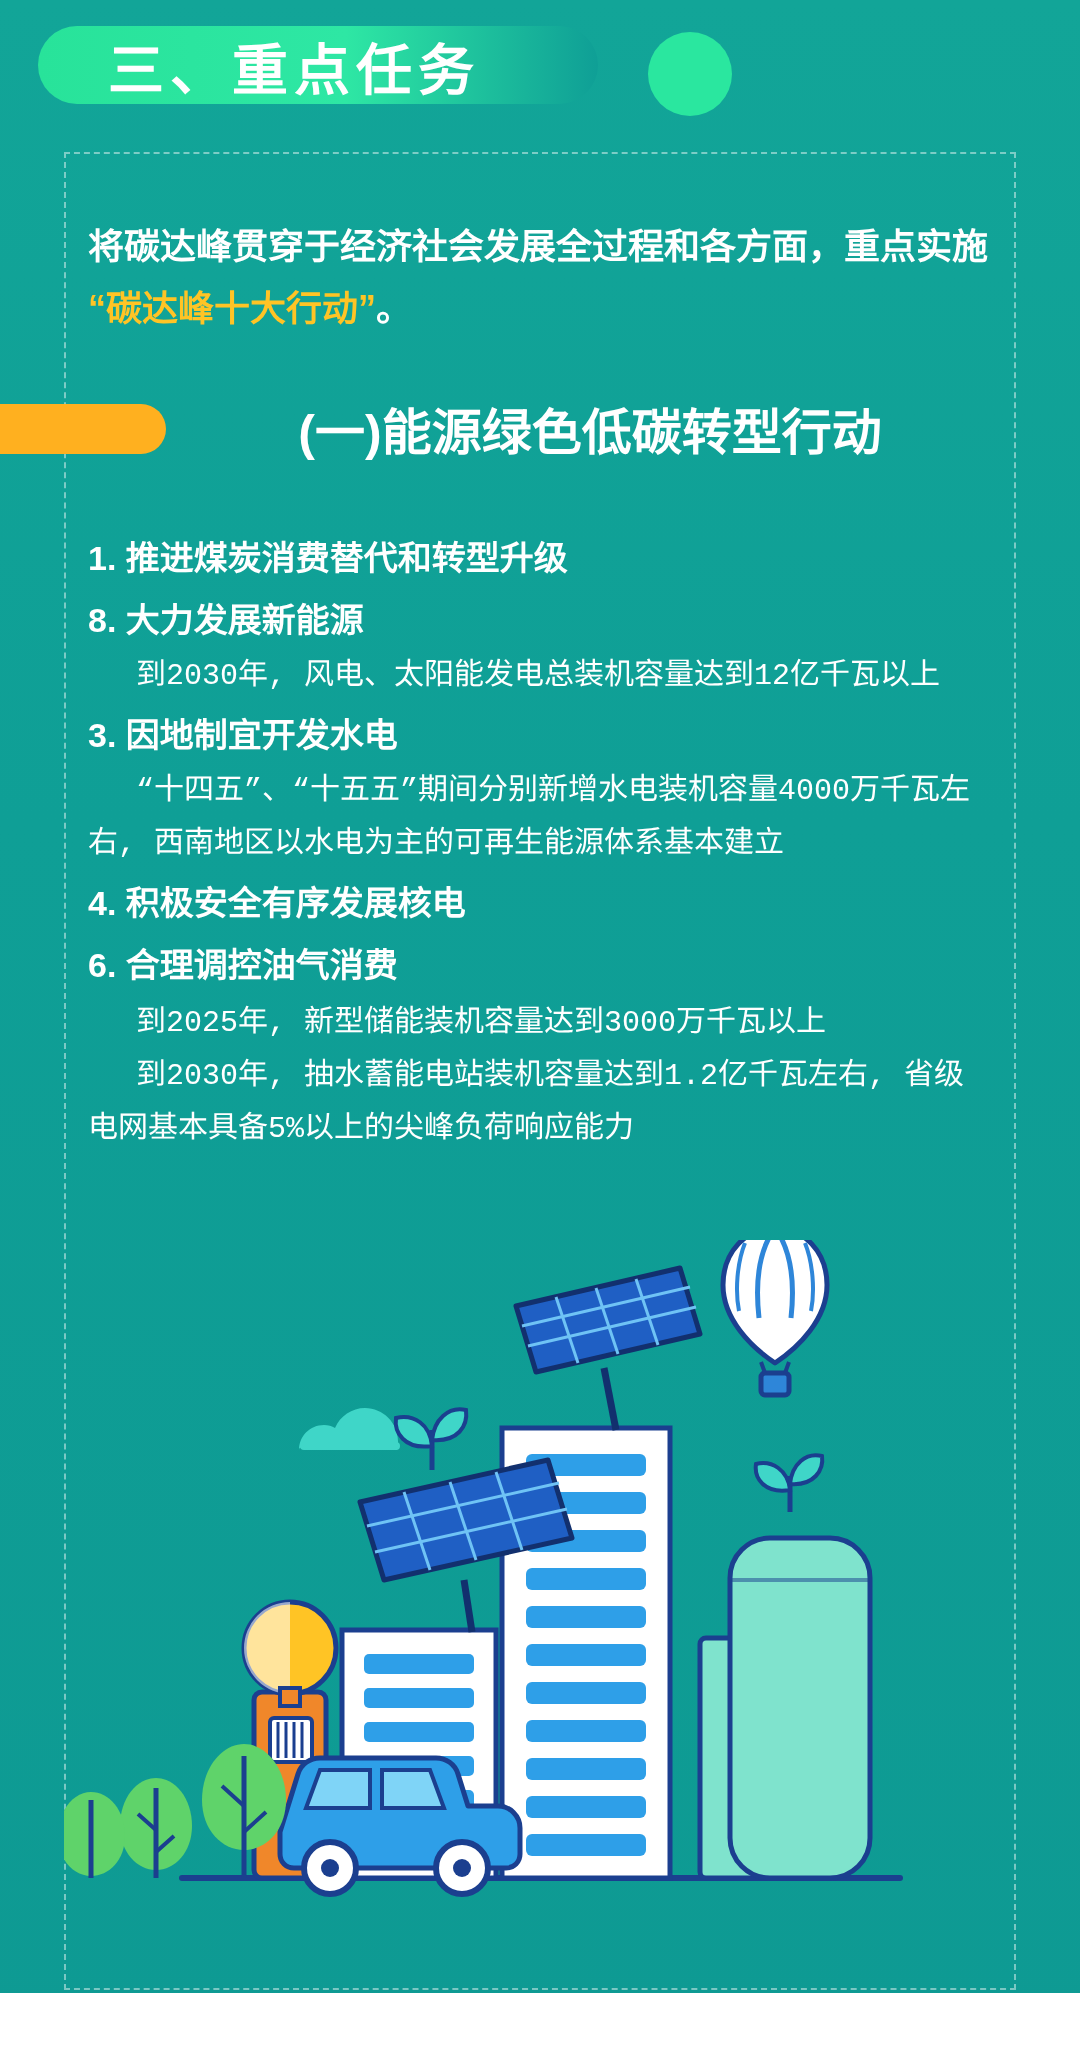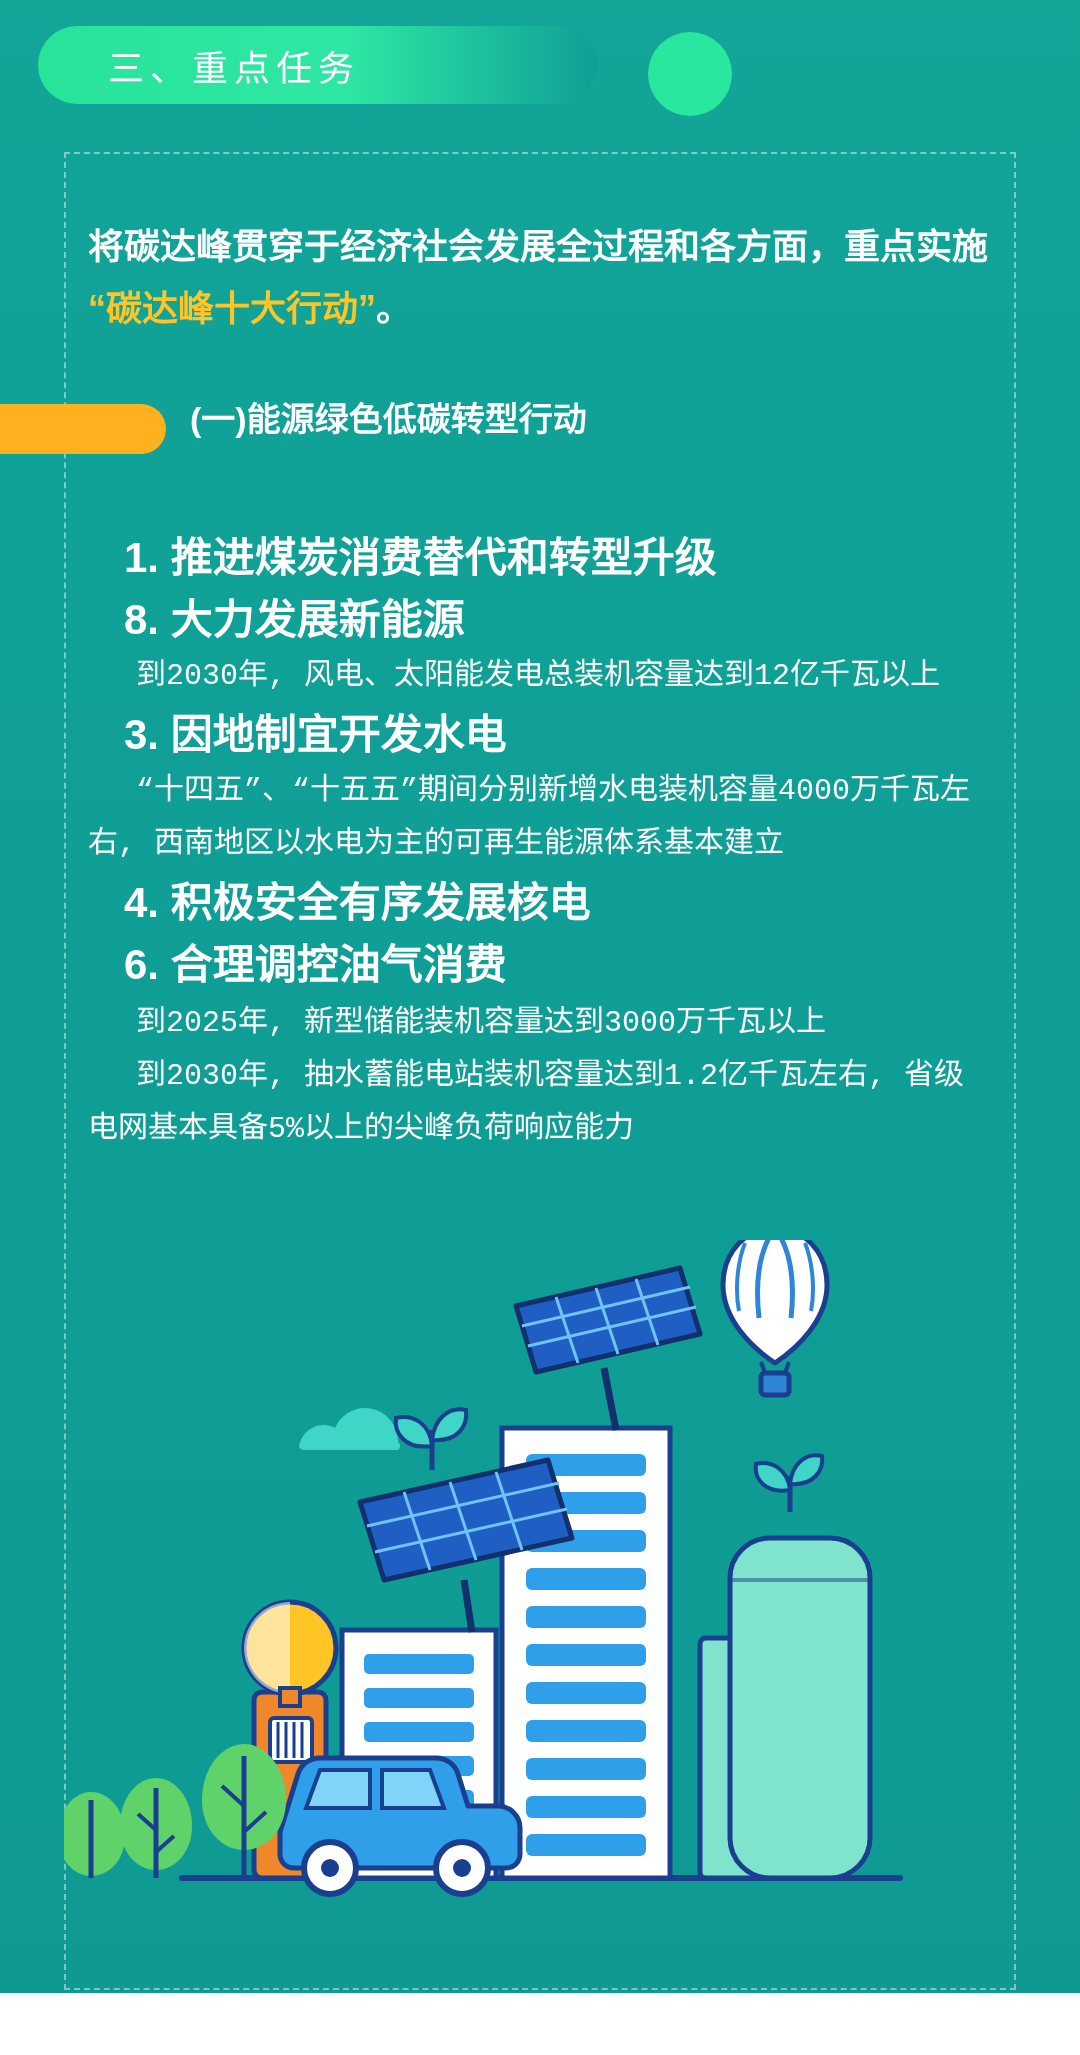--- a/index.html
+++ b/index.html
@@ -32,22 +32,22 @@
     height: 78px;
     background: linear-gradient(90deg, #28e39a 0%, #2ee7a4 55%, #0f9f96 100%);
     border-radius: 39px;
   }
   .header-title {
     position: absolute;
     left: 70px;
     top: 50%;
     transform: translateY(-50%);
     font-family: "Liberation Sans", sans-serif;
-    font-weight: normal;
-    font-size: 36px;
+    font-weight: bold;
+    font-size: 56px;
     letter-spacing: 6px;
     color: #ffffff;
     white-space: nowrap;
   }
   .header-dot {
     position: absolute;
     left: 610px;
     top: 6px;
     width: 84px;
     height: 84px;
@@ -90,46 +90,45 @@
     width: 166px;
     height: 50px;
     background: #ffb01f;
     border-radius: 0 25px 25px 0;
   }
   .section-title {
     position: absolute;
     left: 190px;
     top: 392px;
     width: 800px;
-    text-align: left;
+    text-align: center;
+    font-family: "Liberation Sans", sans-serif;
+    font-weight: bold;
+    font-size: 50px;
+    color: #ffffff;
+    white-space: nowrap;
+  }
+
+  
+  .list {
+    position: absolute;
+    left: 88px;
+    top: 528px;
+    width: 900px;
+  }
+  .item {
+    margin-bottom: 2px;
+  }
+  .item-title {
     font-family: "Liberation Sans", sans-serif;
     font-weight: bold;
     font-size: 34px;
-    color: #ffffff;
-    white-space: nowrap;
-  }
-
-  
-  .list {
-    position: absolute;
-    left: 88px;
-    top: 528px;
-    width: 900px;
-  }
-  .item {
-    margin-bottom: 2px;
-  }
-  .item-title {
-    font-family: "Liberation Sans", sans-serif;
-    font-weight: bold;
-    font-size: 42px;
     line-height: 60px;
     color: #ffffff;
     white-space: nowrap;
-    margin-left: 36px;
   }
   .item-note {
     font-family: Liberation Mono, monospace;
     font-size: 30px;
     line-height: 53px;
     color: #ffffff;
     text-indent: 48px;
   }
 
   

